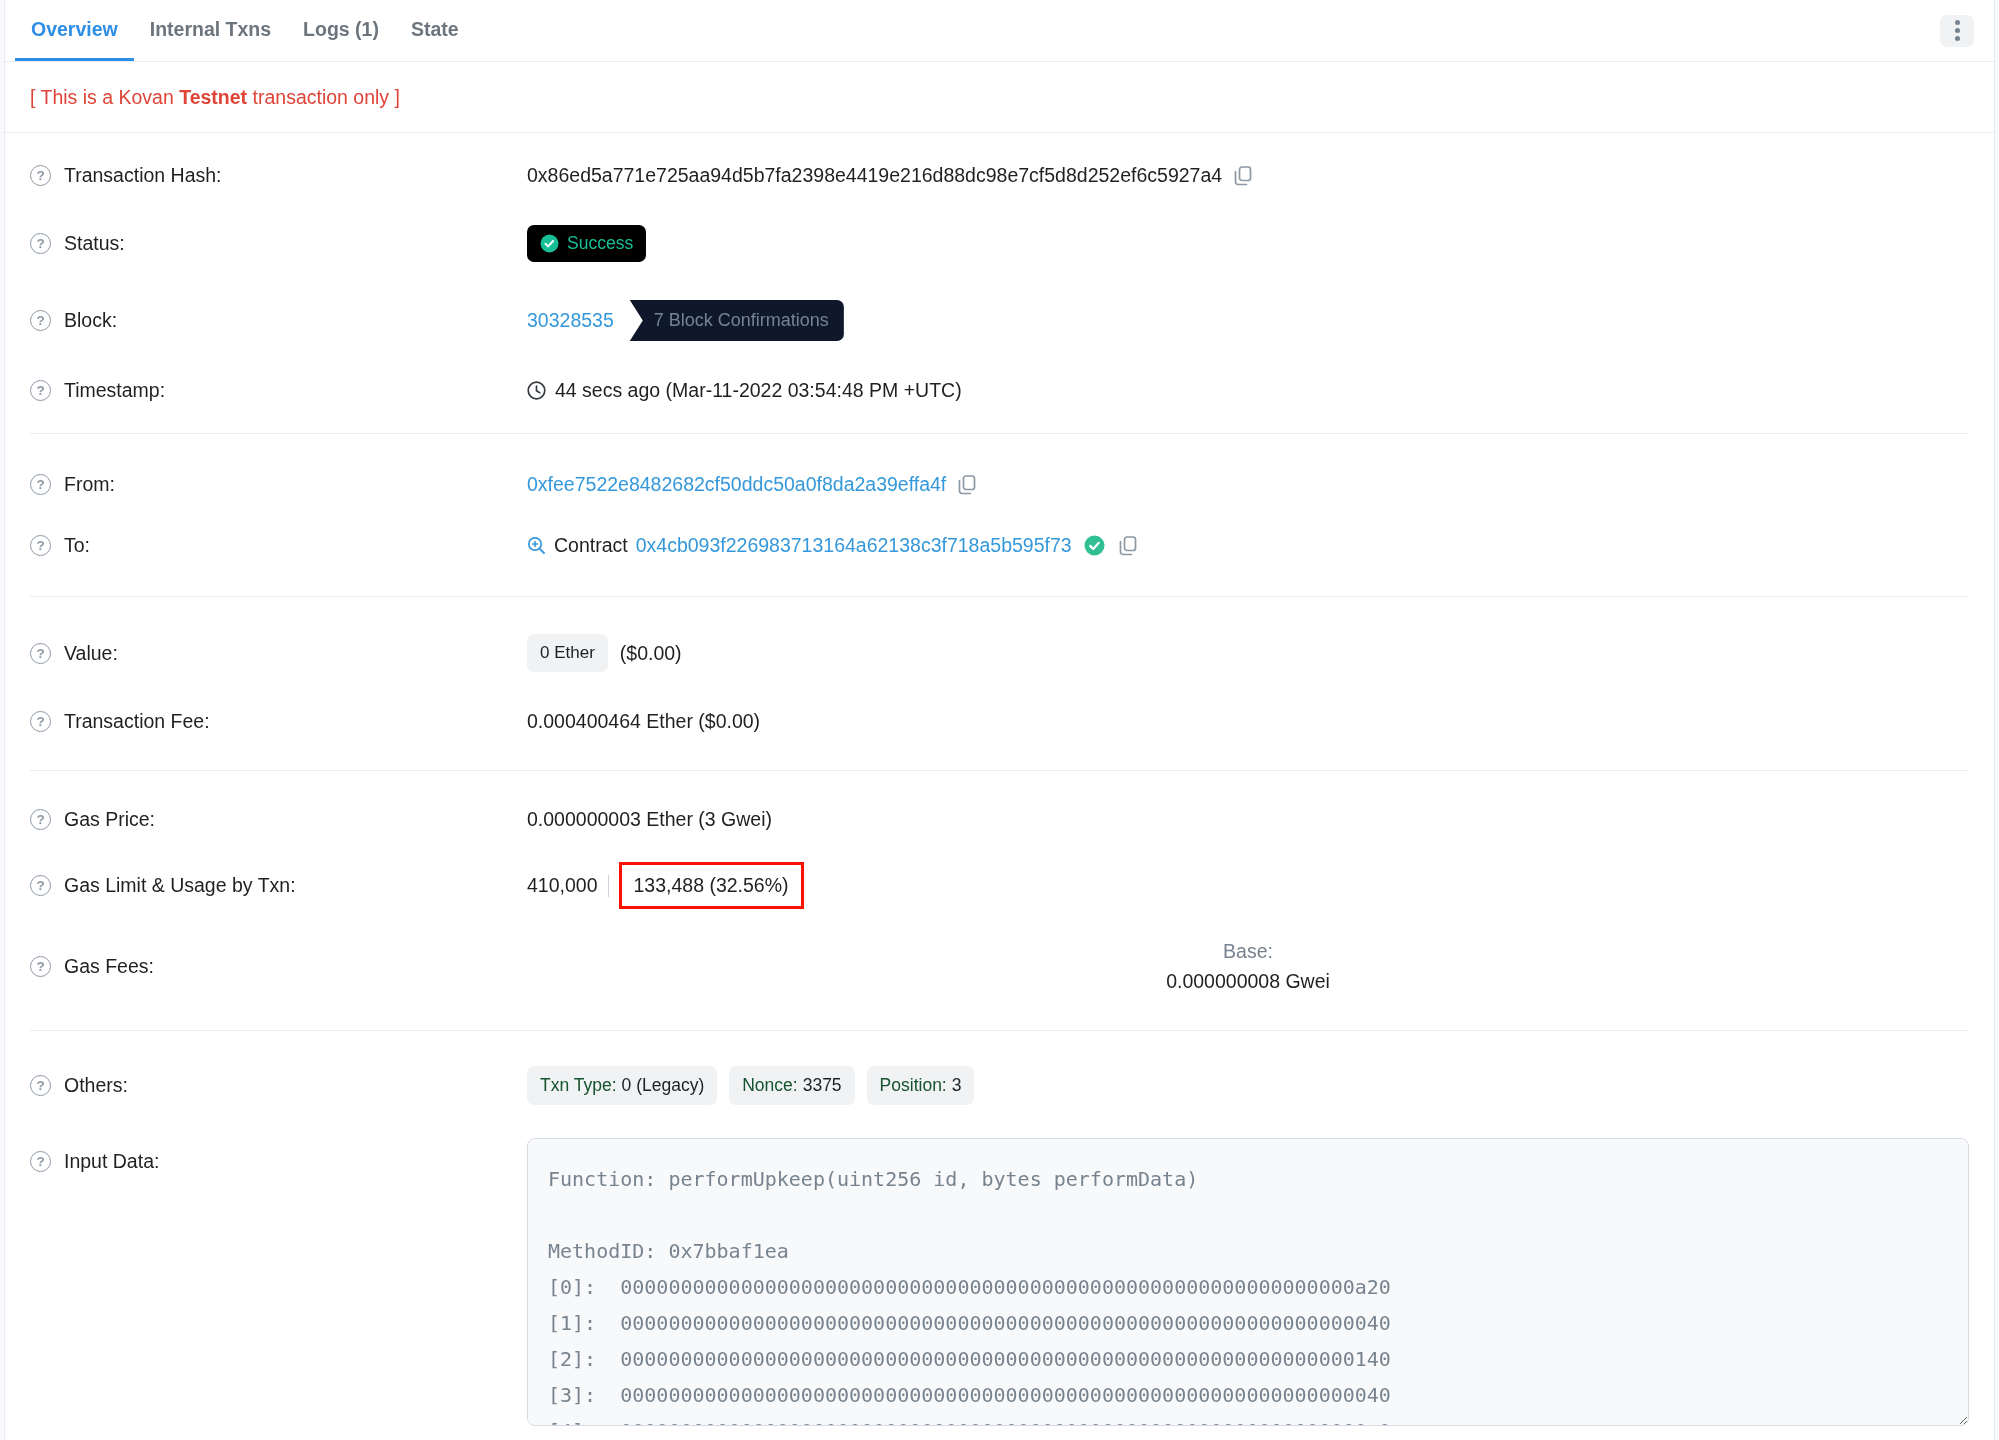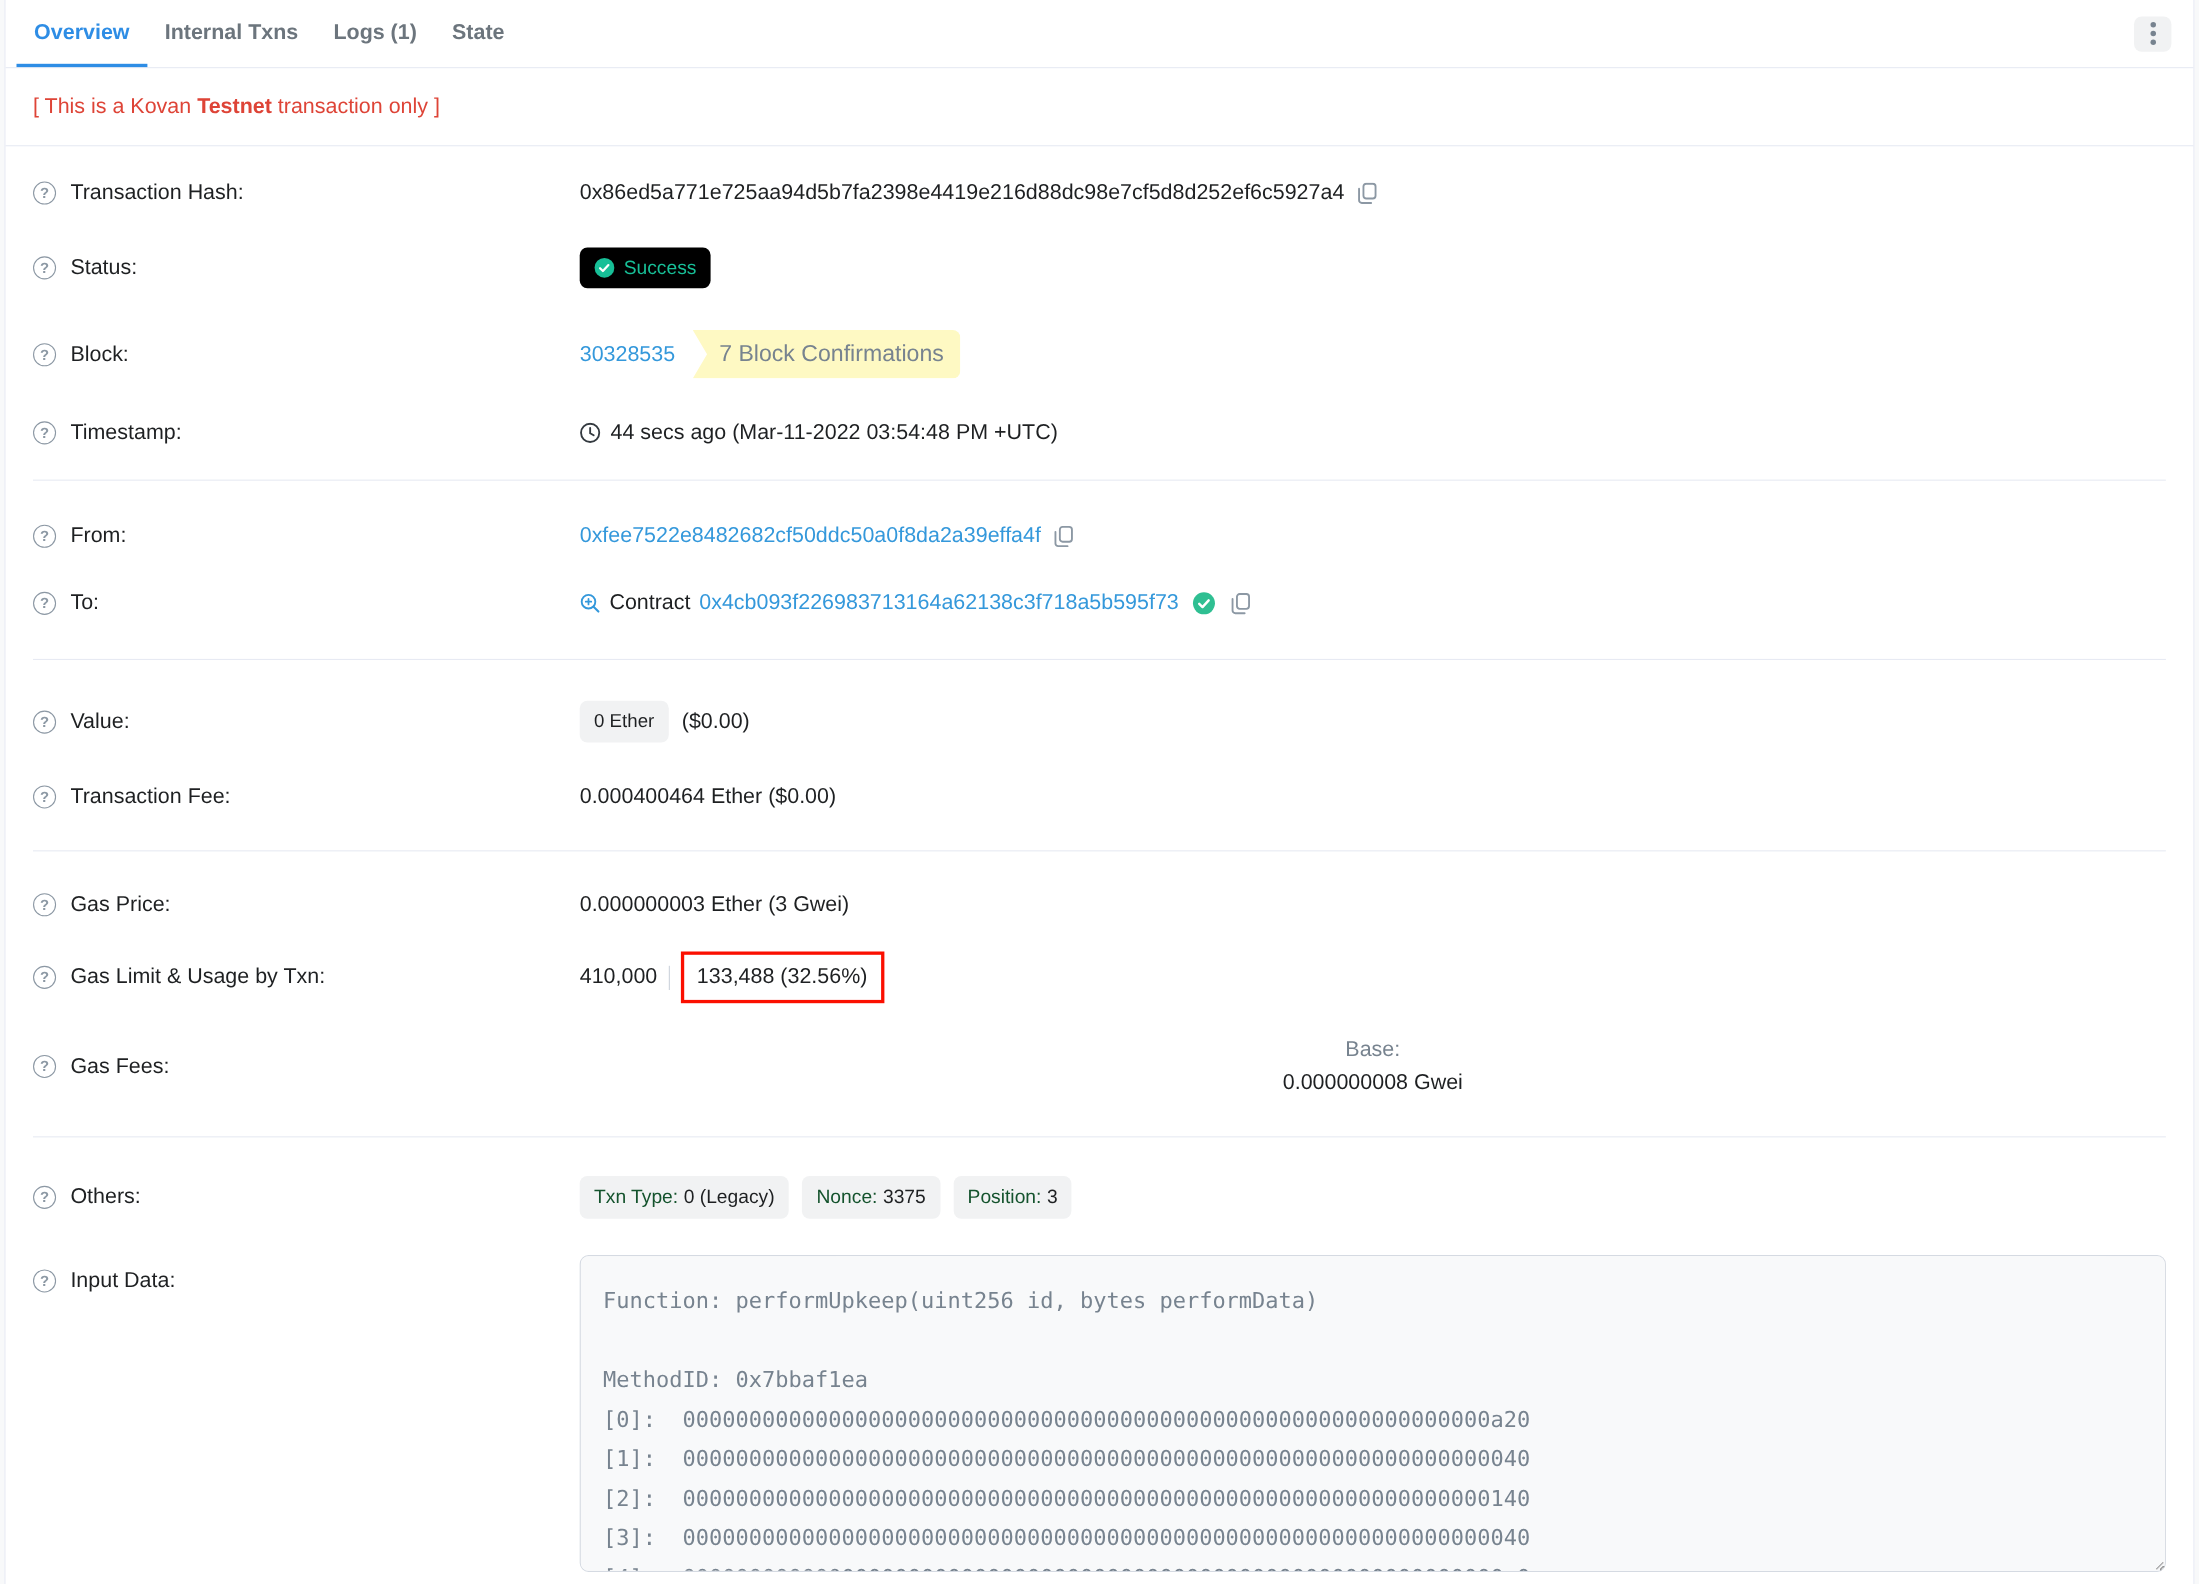--- a/index.html
+++ b/index.html
@@ -80,22 +80,22 @@
   
   .badge-success {
     display:inline-flex; align-items:center; gap:8px;
     background:#000000; color:#17bf97;
     font-size:17.5px; font-weight:500;
     padding:8px 13px; border-radius:7px;
   }
   
   .badge-confirm {
     display:inline-flex; align-items:center;
-    background:#fef9c3; color:#77838f;
-    font-size:21px;
+    background:#0f172a; color:#77838f;
+    font-size:18px;
     padding:10px 15px 10px 24px;
     border-radius:0 7px 7px 0;
     clip-path: polygon(0 0, 100% 0, 100% 100%, 0 100%, 13px 50%);
     margin-left:4px;
   }
   
   .badge-gray {
     display:inline-flex; align-items:center; gap:5px;
     background:#f1f2f3; border-radius:7px;
     padding:9px 13px; font-size:17.5px; color:#1e2022;

